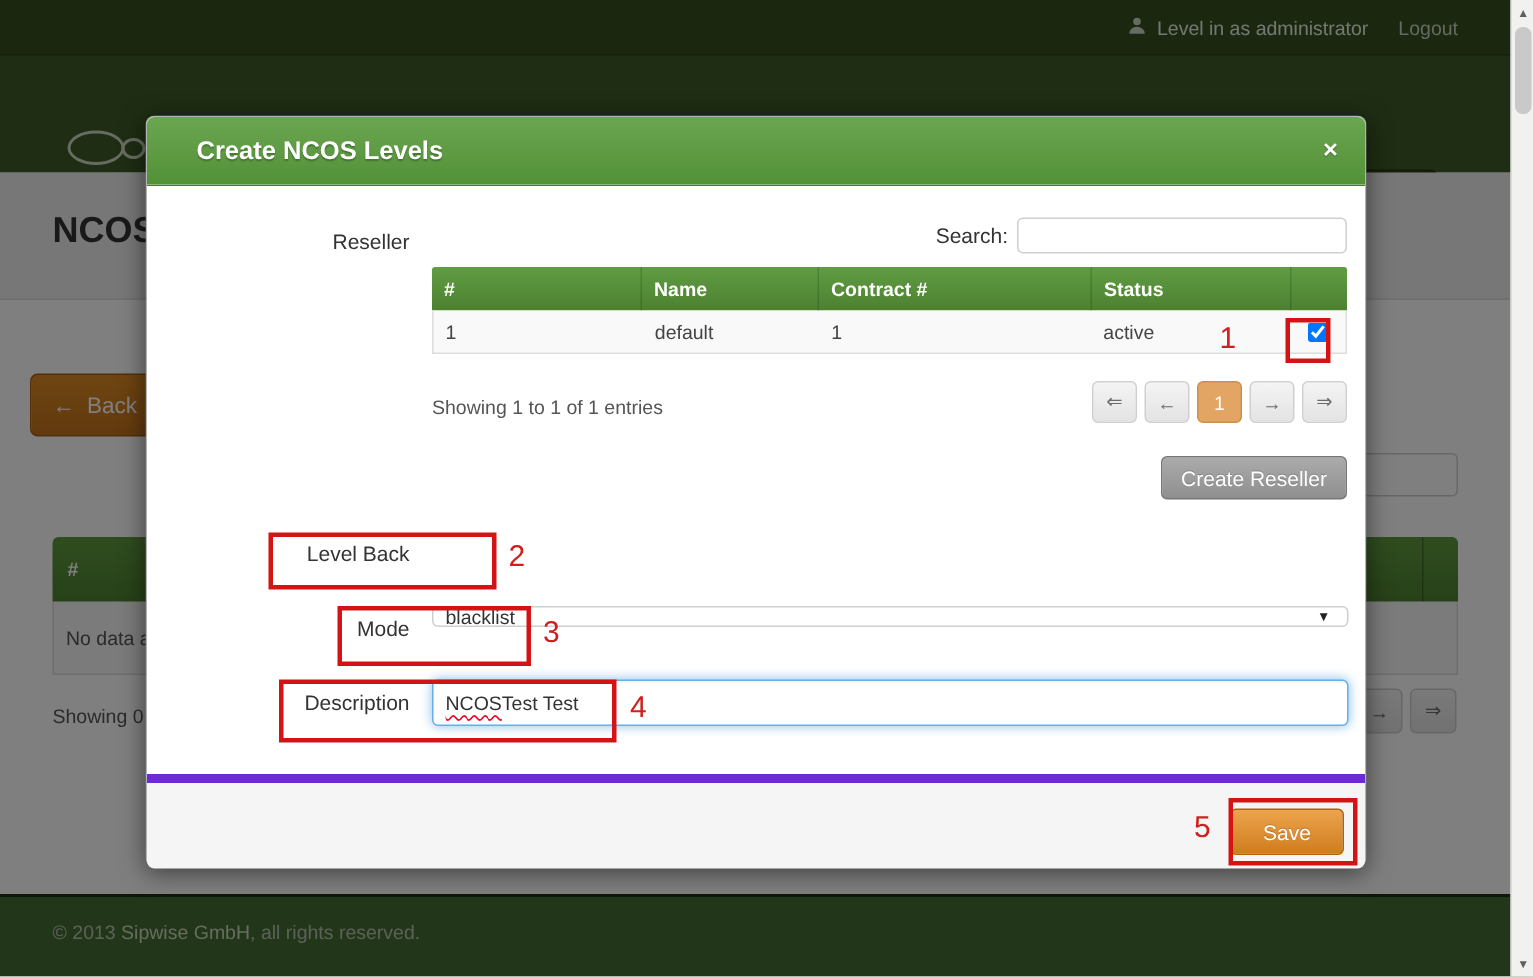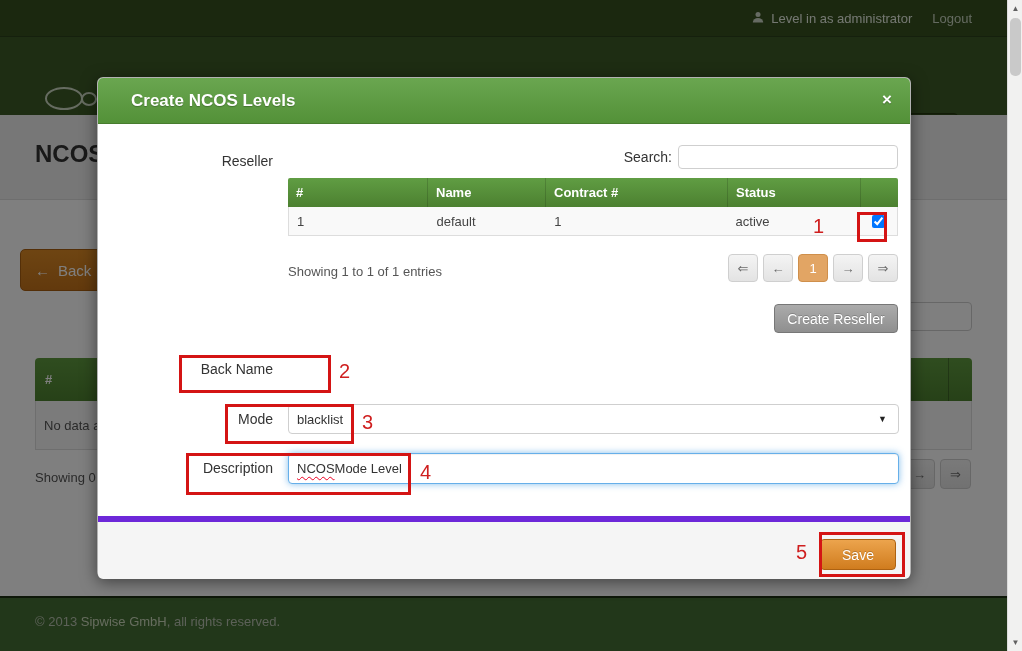--- a/index.html
+++ b/index.html
@@ -98,21 +98,21 @@
   .pbtn.active { background:#e2a564; border-color:#cf8f4b; color:#fff; }
 
   .create-reseller-btn { position:absolute; left:676px; top:226px; width:124px; height:29px;
           background:linear-gradient(#ababab,#8f8f8f); border:1px solid #777; border-radius:4px;
           color:#fff; font-size:14px; display:flex; align-items:center; justify-content:center;
           text-shadow:0 -1px 0 rgba(0,0,0,0.2); cursor:pointer; }
 
   .m-input { position:absolute; left:190px; width:611px; height:30px; border:1px solid #cfcfcf;
              border-radius:4px; font-size:13px; padding:0 8px; color:#333; background:#fff; }
   .inp-level { top:276px; }
-  .select-box { position:absolute; left:190px; top:326px; width:611px; height:30px;
+  .select-box { position:absolute; left:190px; top:326px; width:611px; height:14px;
                 border:1px solid #cfcfcf; border-radius:4px; background:#fff; font-size:13px; color:#333;
                 display:flex; align-items:center; padding:0 8px; cursor:pointer; }
   .select-box .caret { position:absolute; right:11px; font-size:9px; color:#222; }
   .desc-box { position:absolute; left:190px; top:375px; width:611px; height:31px;
               border:1px solid #66afe9; border-radius:4px; background:#fff; font-size:13px; color:#333;
               display:flex; align-items:center; padding:0 8px;
               box-shadow:0 0 7px rgba(102,175,233,0.8), inset 0 1px 1px rgba(0,0,0,0.06); }
   .misspelled { text-decoration:underline wavy #e02; text-decoration-thickness:1px; text-underline-offset:3px; }
 
   .modal-footer { position:absolute; left:0; top:438px; right:0; height:63px; background:#f5f5f5;
@@ -243,32 +243,32 @@
     <div class="m-pager">
       <div class="pbtn">⇐</div>
       <div class="pbtn">←</div>
       <div class="pbtn active">1</div>
       <div class="pbtn">→</div>
       <div class="pbtn">⇒</div>
     </div>
 
     <div class="create-reseller-btn">Create Reseller</div>
 
-    <div class="m-label lbl-level">Back Name</div>
+    <div class="m-label lbl-level">Level Back</div>
 
     <div class="m-label lbl-mode">Mode</div>
     <div class="select-box">
       <span>blacklist</span>
       <span class="caret">▼</span>
     </div>
 
     <div class="m-label lbl-desc">Description</div>
     <div class="desc-box">
       <span class="misspelled">NCOS</span>
-        <span> Mode Level</span>
+        <span> Test Test</span>
     </div>
 
     <div class="modal-footer">
       <div class="save-btn">Save</div>
     </div>
   </div>
 
   <div class="ann-box box1"></div>
   <div class="ann-num num1">1</div>
   <div class="ann-box box2"></div>

